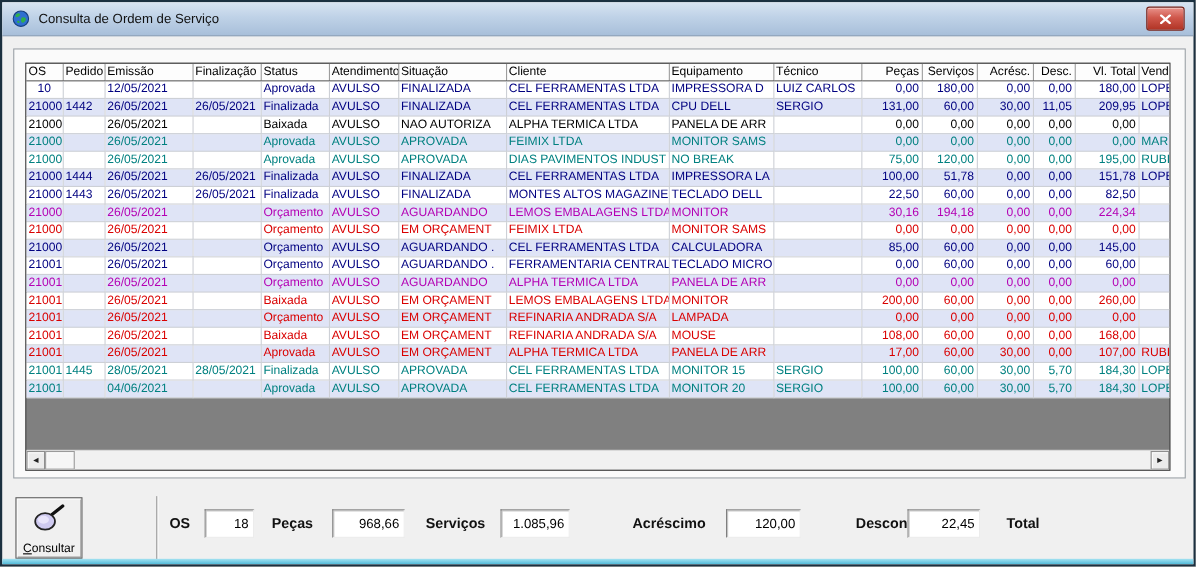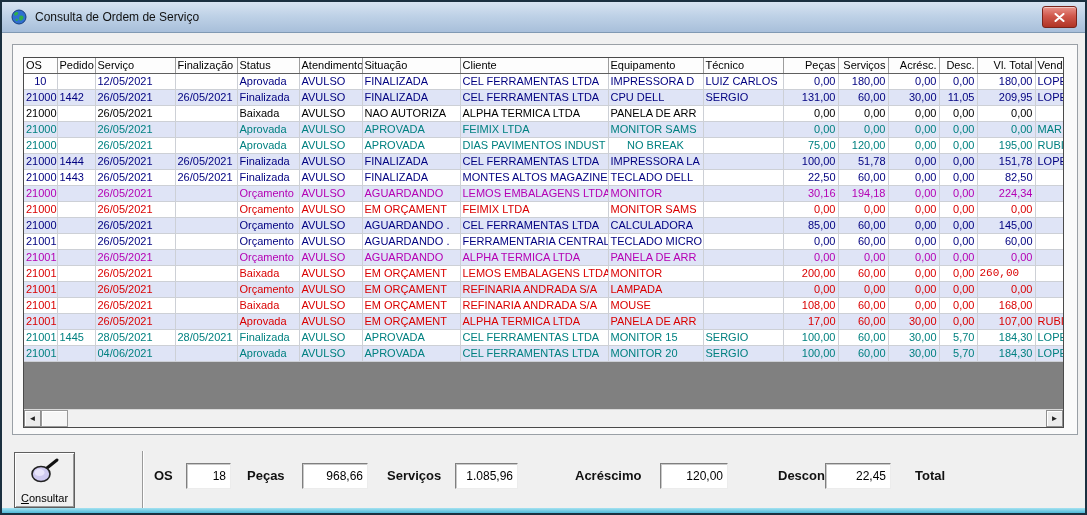--- a/index.html
+++ b/index.html
@@ -97,21 +97,21 @@
           <col style="width: 50px;">
           <col style="width: 51px;">
           <col style="width: 38px;">
           <col style="width: 58px;">
           <col style="width: 28px;">
         </colgroup>
       <thead>
           <tr id="grid-header-row">
             <th style="text-align: left;">OS</th>
             <th style="text-align: left;">Pedido</th>
-            <th style="text-align: left;">Serviço</th>
+            <th style="text-align: left;">Emissão</th>
             <th style="text-align: left;">Finalização</th>
             <th style="text-align: left;">Status</th>
             <th style="text-align: left;">Atendimento</th>
             <th style="text-align: left;">Situação</th>
             <th style="text-align: left;">Cliente</th>
             <th style="text-align: left;">Equipamento</th>
             <th style="text-align: left;">Técnico</th>
             <th style="text-align: right;">Peças</th>
             <th style="text-align: right;">Serviços</th>
             <th style="text-align: right;">Acrésc.</th>
@@ -195,21 +195,21 @@
           </tr>
           <tr class="c-teal">
             <td style="text-align: left;">21000</td>
             <td style="text-align: left;"></td>
             <td style="text-align: left;">26/05/2021</td>
             <td style="text-align: left;"></td>
             <td style="text-align: left;">Aprovada</td>
             <td style="text-align: left;">AVULSO</td>
             <td style="text-align: left;">APROVADA</td>
             <td style="text-align: left;">DIAS PAVIMENTOS INDUST</td>
-            <td style="text-align: center;">NO BREAK</td>
+            <td style="text-align: left;">NO BREAK</td>
             <td style="text-align: left;"></td>
             <td style="text-align: right;">75,00</td>
             <td style="text-align: right;">120,00</td>
             <td style="text-align: right;">0,00</td>
             <td style="text-align: right;">0,00</td>
             <td style="text-align: right;">195,00</td>
             <td style="text-align: left;">RUBI</td>
           </tr>
           <tr class="c-navy">
             <td style="text-align: left;">21000</td>
@@ -345,21 +345,21 @@
             <td style="text-align: left;">Baixada</td>
             <td style="text-align: left;">AVULSO</td>
             <td style="text-align: left;">EM ORÇAMENT</td>
             <td style="text-align: left;">LEMOS EMBALAGENS LTDA</td>
             <td style="text-align: left;">MONITOR</td>
             <td style="text-align: left;"></td>
             <td style="text-align: right;">200,00</td>
             <td style="text-align: right;">60,00</td>
             <td style="text-align: right;">0,00</td>
             <td style="text-align: right;">0,00</td>
-            <td style=" font-family: Liberation Mono, monospace;">260,00</td>
+            <td style="text-align: right;">260,00</td>
             <td style="text-align: left;"></td>
           </tr>
           <tr class="c-red">
             <td style="text-align: left;">21001</td>
             <td style="text-align: left;"></td>
             <td style="text-align: left;">26/05/2021</td>
             <td style="text-align: left;"></td>
             <td style="text-align: left;">Orçamento</td>
             <td style="text-align: left;">AVULSO</td>
             <td style="text-align: left;">EM ORÇAMENT</td>

